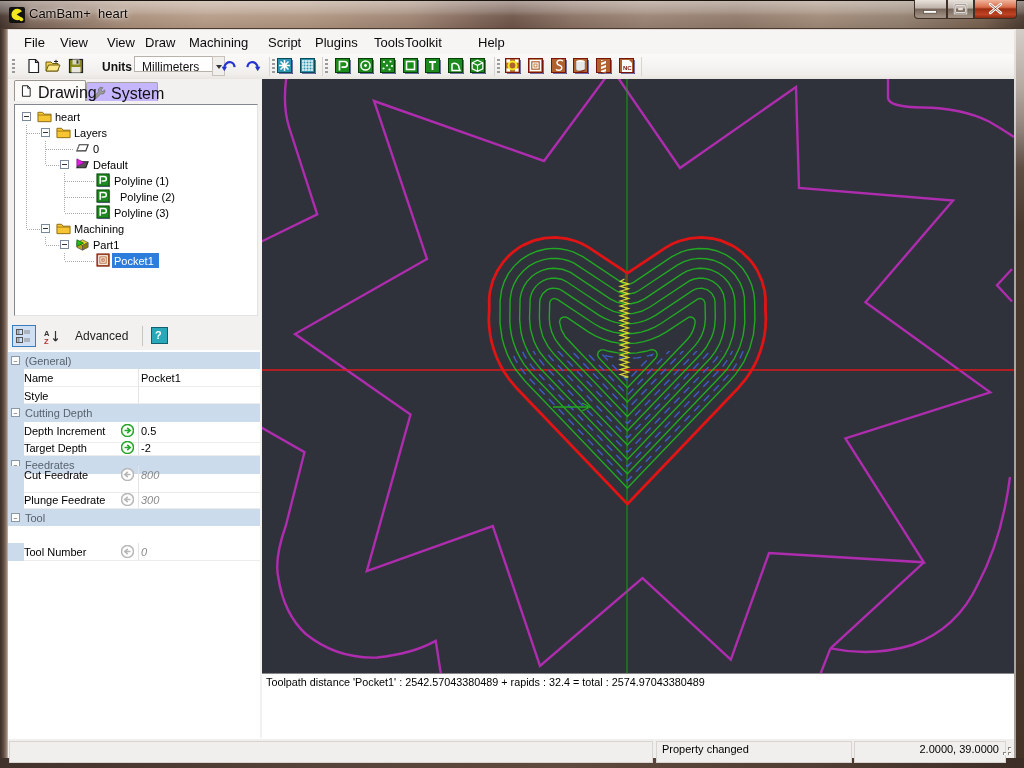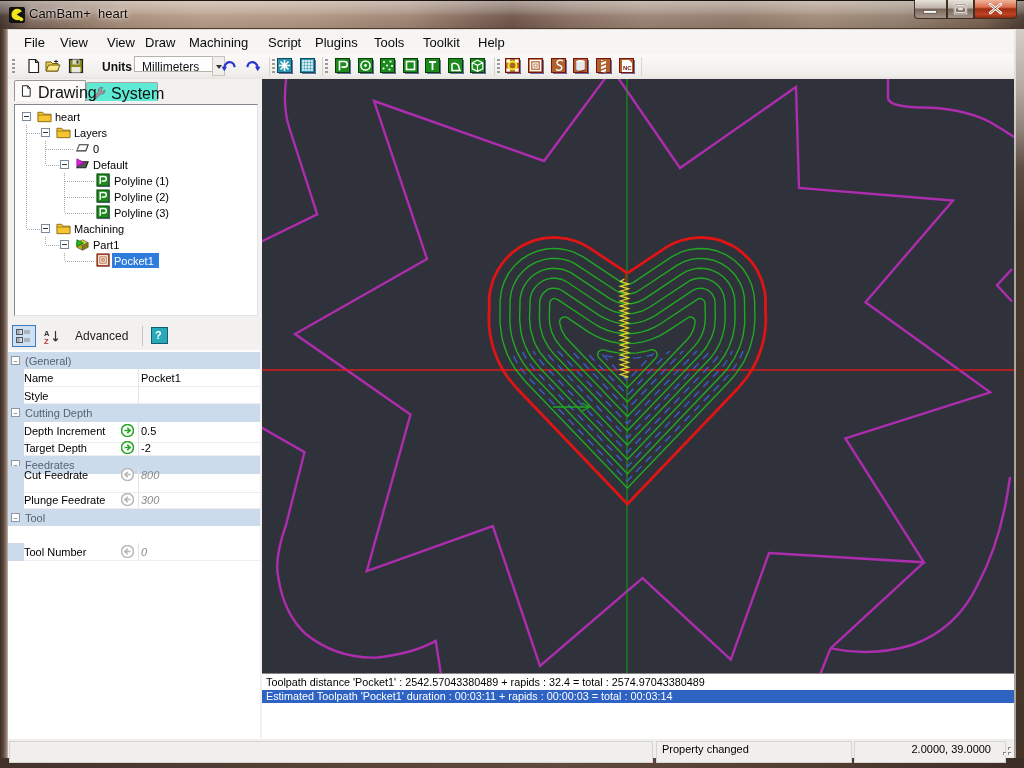--- a/index.html
+++ b/index.html
@@ -30,21 +30,21 @@
 #unitslabel{position:absolute;left:94px;top:6px;font-weight:bold;font-size:12px;color:#111}
 #unitsbox{position:absolute;left:126px;top:2px;width:90px;height:16px;background:#fff;border:1px solid #b8b2aa}
 #unitsbox span{position:absolute;left:7px;top:3px;font-size:12px;color:#111}
 #unitsarrow{position:absolute;left:204px;top:2px;width:13px;height:20px;background:#f1efec;border:1px solid #c8c2ba}
 #unitsarrow:after{content:"";position:absolute;left:3px;top:8px;border:3.5px solid transparent;border-top:4px solid #333}
 .sep{position:absolute;top:3px;width:1px;height:19px;background:#d8d4cf}
 
 #leftpanel{left:8px;top:79px;width:254px;height:659px;background:#f2f1ef}
 .tab{position:absolute;font-size:16px;color:#111}
 #tab1{left:6px;top:1px;width:72px;height:21px;background:#fcfbfa;border:1px solid #9a958e;border-bottom:none;border-radius:2px 2px 0 0;z-index:2}
-#tab2{left:78px;top:3px;width:72px;height:19px;background:#5eead4;border:1px solid #a8a39c;border-bottom:none;border-radius:2px 2px 0 0}
+#tab2{left:78px;top:3px;width:72px;height:19px;background:#c4b5fd;border:1px solid #a8a39c;border-bottom:none;border-radius:2px 2px 0 0}
 #treebox{left:6px;top:25px;width:244px;height:212px;background:#fff;border:1px solid #828790;border-right-color:#e3e3e3;border-bottom-color:#e3e3e3}
 .ti{position:absolute;font-size:11px;color:#000;white-space:nowrap}
 
 #pgtoolbar{left:0px;top:243px;width:254px;height:28px;background:#f2f1ef}
 #pgrid{left:0px;top:271px;width:252px;height:388px;background:#fff;font-size:11px}
 .prow{position:absolute;left:0;width:252px;height:18px}
 .pcat{background:#ccdbeb;color:#57636e}
 .pname{position:absolute;left:16px;top:3px;color:#000}
 .pcatname{position:absolute;left:17px;top:3px}
 .pval{position:absolute;left:133px;top:3px;color:#000}
@@ -107,21 +107,21 @@
   <div class="abs" id="bottomborder"></div>
   <div class="abs" id="menubar">
     <span class="mi" style="left:16px">File</span>
     <span class="mi" style="left:52px">View</span>
     <span class="mi" style="left:99px">View</span>
     <span class="mi" style="left:137px">Draw</span>
     <span class="mi" style="left:181px">Machining</span>
     <span class="mi" style="left:260px">Script</span>
     <span class="mi" style="left:307px">Plugins</span>
     <span class="mi" style="left:366px">Tools</span>
-    <span class="mi" style="left:415px">Toolkit</span>
+    <span class="mi" style="left:397px">Toolkit</span>
     <span class="mi" style="left:470px">Help</span>
   </div>
   <div class="abs" id="toolbar">
       <div class="grip" style="left:4px"></div>
       <svg class="tbico" style="left:18px" width="16" height="16" viewBox="0 0 16 16">
         <path d="M3 1.5 H9.5 L12.5 4.5 V14.5 H3 Z" fill="#fff" stroke="#222" stroke-width="1.2"></path>
         <path d="M9.5 1.5 L9.5 4.5 H12.5" fill="none" stroke="#222" stroke-width="1.2"></path>
       </svg>
       <svg class="tbico" style="left:37px" width="16" height="16" viewBox="0 0 16 16">
         <path d="M1 4 h5 l1.5 1.5 H13 V13 H1 Z" fill="#f7d04a" stroke="#6a5a10" stroke-width="1"></path>
@@ -332,21 +332,21 @@
         </svg>
         <div style="position:absolute;left:45px;top:55px;width:9px;height:9px;background:#fff;border:1px solid #7a8a9a"></div>
         <div style="position:absolute;left:47px;top:59px;width:5px;height:1px;background:#333"></div>
         <span class="ti" style="left:99px;top:70px">Polyline (1)</span>
         <svg style="position:absolute;left:81px;top:68px" width="15" height="15" viewBox="0 0 16 16">
           <rect x="1" y="1" width="13" height="13" fill="#1d8a1d" stroke="#063f06"></rect>
           <path d="M4.5 11.5 V3.8 H8.6 a2.4 2.4 0 0 1 0 4.8 H6" fill="none" stroke="#fff" stroke-width="1.6"></path>
           <rect x="2" y="14" width="13" height="1" fill="#3a3a8a" opacity="0.6"></rect>
           <rect x="14" y="2" width="1" height="13" fill="#3a3a8a" opacity="0.6"></rect>
         </svg>
-        <span class="ti" style="left:99px;top:86px">Polyline (2)</span>
+        <span class="ti" style="left:105px;top:86px">Polyline (2)</span>
         <svg style="position:absolute;left:81px;top:84px" width="15" height="15" viewBox="0 0 16 16">
           <rect x="1" y="1" width="13" height="13" fill="#1d8a1d" stroke="#063f06"></rect>
           <path d="M4.5 11.5 V3.8 H8.6 a2.4 2.4 0 0 1 0 4.8 H6" fill="none" stroke="#fff" stroke-width="1.6"></path>
           <rect x="2" y="14" width="13" height="1" fill="#3a3a8a" opacity="0.6"></rect>
           <rect x="14" y="2" width="1" height="13" fill="#3a3a8a" opacity="0.6"></rect>
         </svg>
         <span class="ti" style="left:99px;top:102px">Polyline (3)</span>
         <svg style="position:absolute;left:81px;top:100px" width="15" height="15" viewBox="0 0 16 16">
           <rect x="1" y="1" width="13" height="13" fill="#1d8a1d" stroke="#063f06"></rect>
           <path d="M4.5 11.5 V3.8 H8.6 a2.4 2.4 0 0 1 0 4.8 H6" fill="none" stroke="#fff" stroke-width="1.6"></path>
@@ -560,31 +560,28 @@
           <path d="M340.4 275.6L365.4 301.7L390.3 275.6L385.2 277.1L375.4 278.9L365.4 279.4L355.3 278.9L345.5 277.1L340.4 275.6" fill="none" stroke="#3d5cc8" stroke-width="1.4" stroke-dasharray="8 6"></path>
         </g>
         <path d="M365.4 194.2L326.6 168.4L320.1 164.8L313.3 162.0L304.4 159.6L293.4 158.4L282.3 159.2L271.6 161.7L261.4 166.1L256.6 168.9L250.7 173.3L246.6 177.0L241.6 182.5L235.4 191.6L230.8 201.7L228.0 212.4L227.2 219.7L227.3 228.9L226.8 239.7L227.1 246.9L228.2 255.9L229.6 262.9L232.1 271.6L234.6 278.3L238.5 286.5L242.0 292.8L247.1 300.2L255.2 309.8L365.4 425.0L475.5 309.8L483.6 300.2L487.7 294.3L492.2 286.5L495.4 280.0L498.6 271.6L501.1 262.9L502.5 255.9L503.4 248.7L503.9 239.7L503.4 228.9L503.5 219.7L502.7 212.4L499.9 201.7L495.3 191.6L492.4 186.9L487.9 181.0L480.0 173.3L474.1 168.9L469.3 166.1L459.1 161.7L450.2 159.5L439.2 158.4L428.1 159.3L417.4 162.0L410.6 164.8L404.1 168.4L365.4 194.2" fill="none" stroke="#e01414" stroke-width="2.8"></path>
         <line x1="363.8" y1="194" x2="363.8" y2="298" stroke="#cc2200" stroke-width="1.2"></line>
         <path d="M362.4,200.0L358.4,202.4L366.4,204.9L358.4,207.3L366.4,209.8L358.4,212.2L366.4,214.7L358.4,217.1L366.4,219.6L358.4,222.0L366.4,224.5L358.4,226.9L366.4,229.4L358.4,231.8L366.4,234.3L358.4,236.7L366.4,239.2L358.4,241.6L366.4,244.1L358.4,246.5L366.4,249.0L358.4,251.4L366.4,253.9L358.4,256.3L366.4,258.8L358.4,261.2L366.4,263.7L358.4,266.1L366.4,268.6L358.4,271.0L366.4,273.5L358.4,275.9L366.4,278.4L358.4,280.8L366.4,283.3L358.4,285.7L366.4,288.2L358.4,290.6L366.4,293.1L358.4,295.5L366.4,298.0L362.4,298" fill="none" stroke="#d8d832" stroke-width="1.3"></path>
         <path d="M291,328 H326 M320,324 L328,328 L320,332" fill="none" stroke="#22a822" stroke-width="1.3"></path>
       </svg>
     </div>
   <div class="abs" id="bottomstrip">
     <div id="bs1">Toolpath distance 'Pocket1' : 2542.57043380489 + rapids : 32.4 = total : 2574.97043380489</div>
-    <div id="bs2">
-        <span>Estimated Toolpath 'Pocket1' duration : 00:03:11 + rapids : 00:00:03 = total : 00:03:14</span>
-      </div>
   </div>
   <div class="abs" id="statusbar">
     <div class="sbpanel" style="left:1px;width:644px"></div>
     <div class="sbpanel" style="left:648px;width:196px">
         <span style="position:absolute;left:5px;top:1px">Property changed</span>
       </div>
     <div class="sbpanel" style="left:846px;width:152px">
-        <span style="position:absolute;right:14px;top:1px">2.0000, 39.0000</span>
+        <span style="position:absolute;right:6px;top:1px">2.0000, 39.0000</span>
       </div>
     <svg style="position:absolute;right:2px;bottom:2px" width="13" height="13" viewBox="0 0 13 13">
         <g fill="#8a857e">
           <rect x="9" y="9" width="3" height="3"></rect>
           <rect x="4" y="9" width="3" height="3"></rect>
           <rect x="9" y="4" width="3" height="3"></rect>
         </g>
         <g fill="#fff">
           <rect x="10" y="10" width="2" height="2"></rect>
           <rect x="5" y="10" width="2" height="2"></rect>

